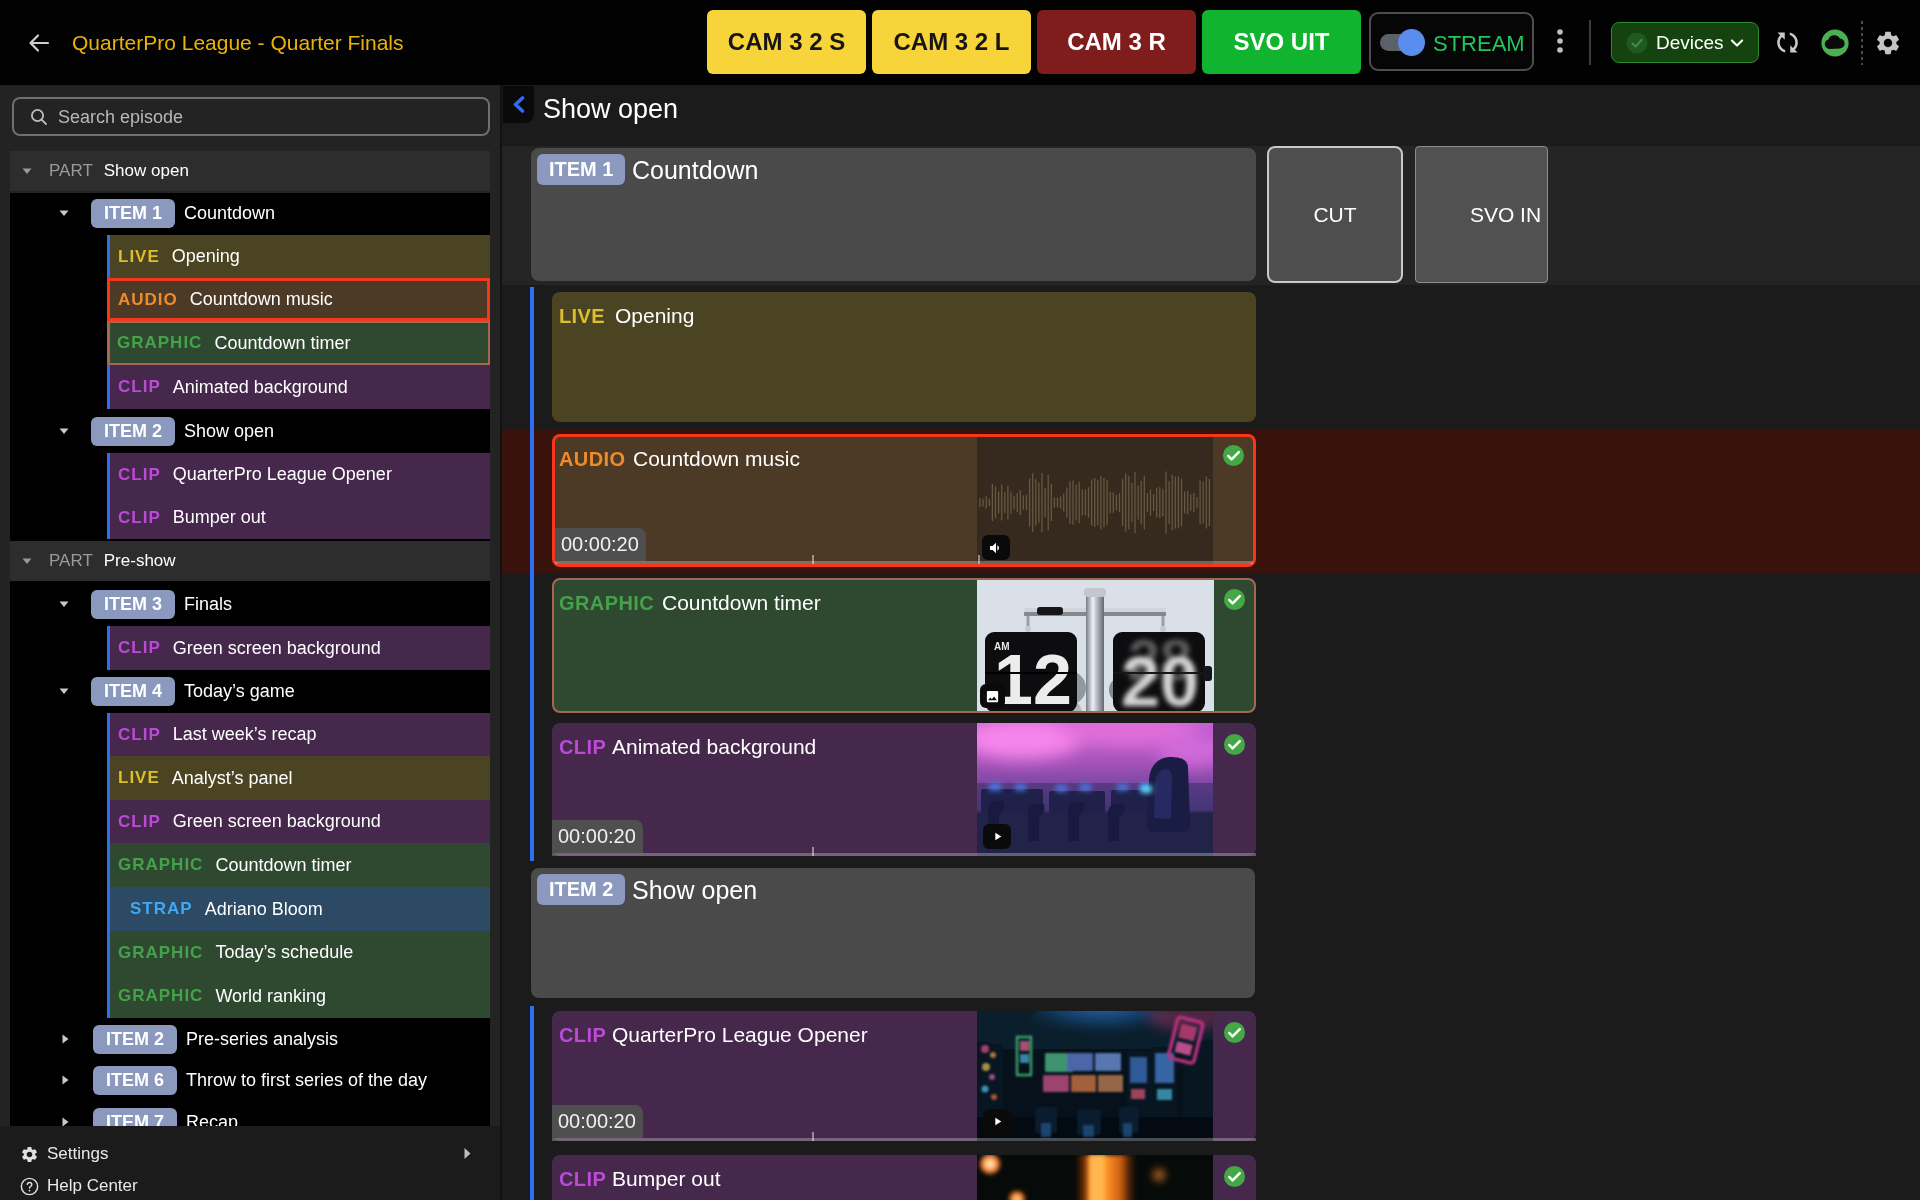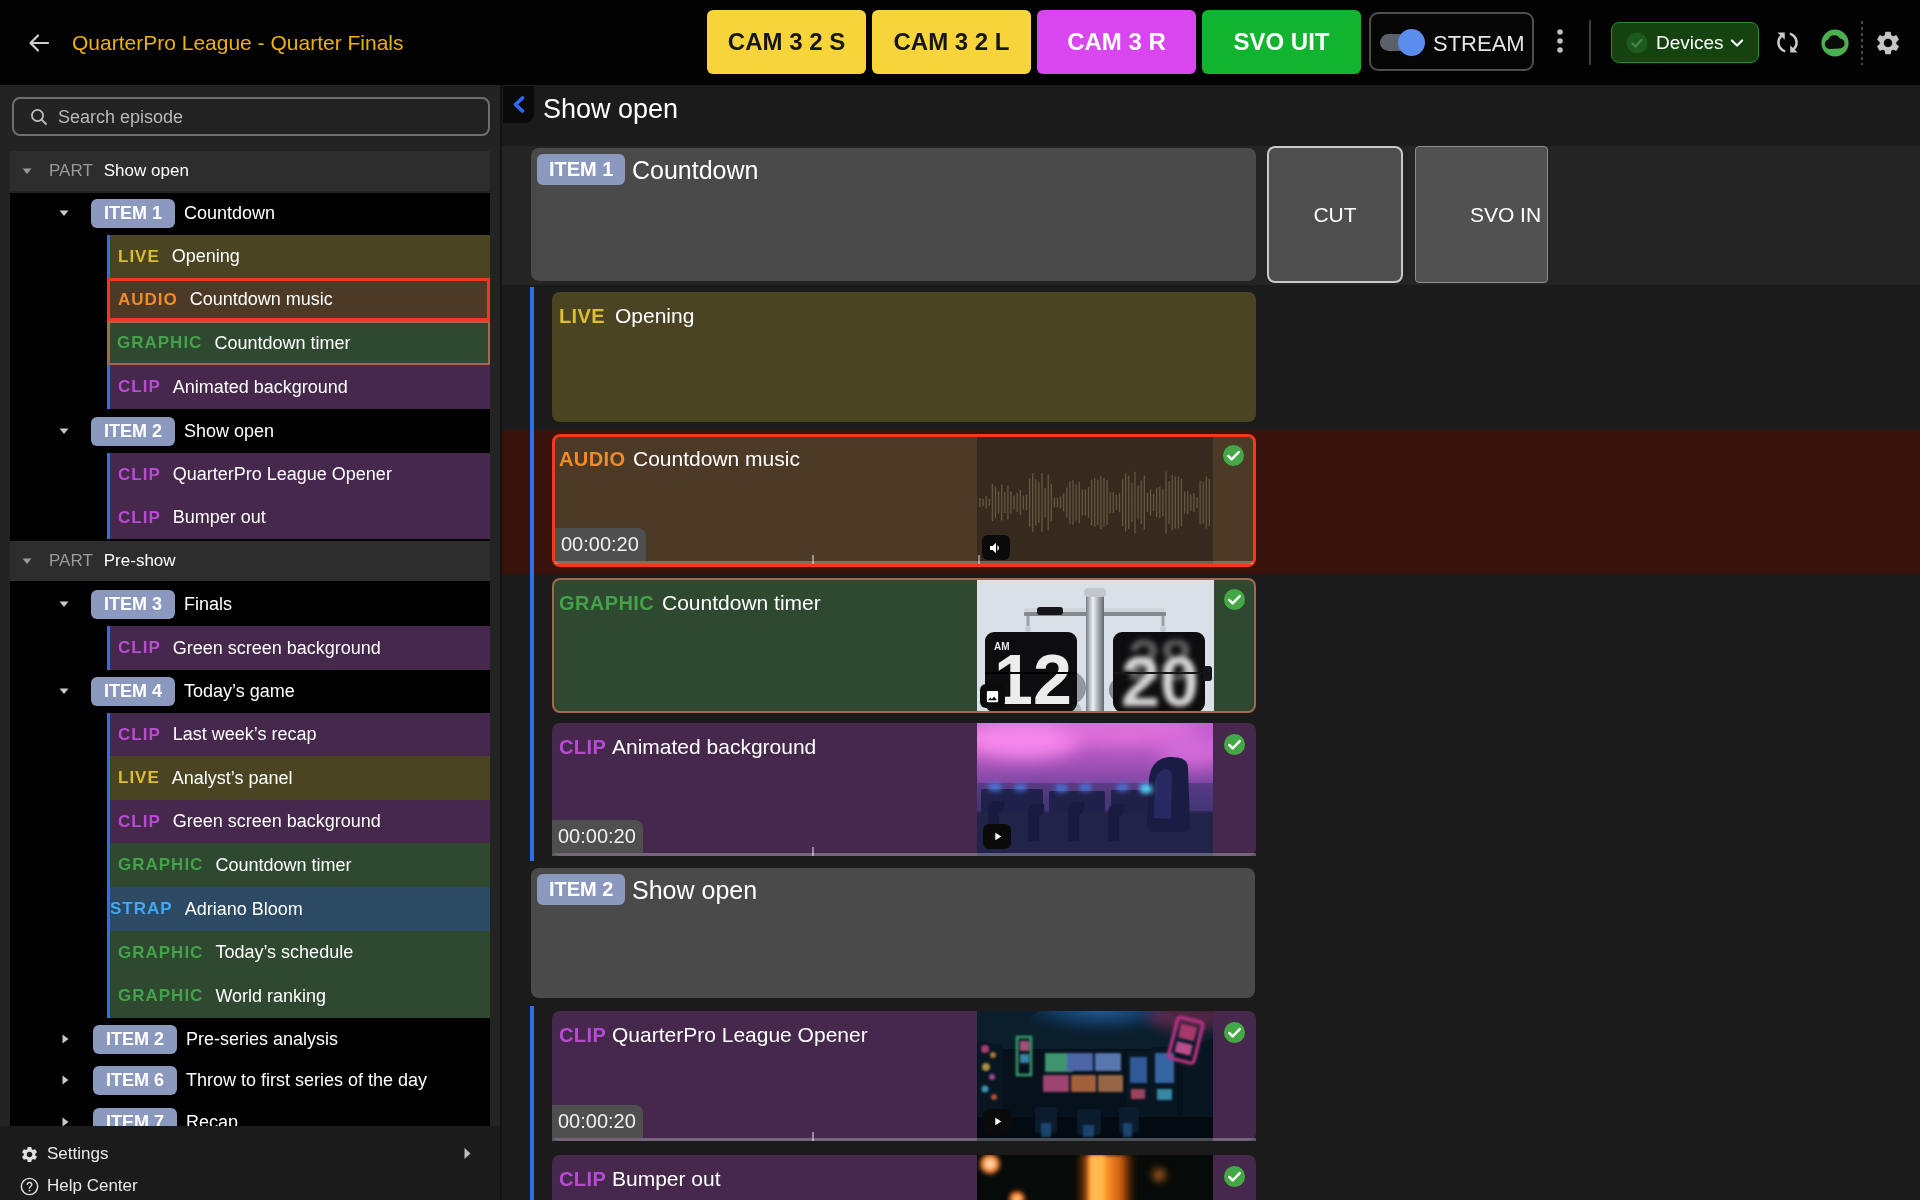--- a/index.html
+++ b/index.html
@@ -45,26 +45,26 @@
 </style>
 </head>
 <body>
 <div id="topbar">
   <svg class="abs" style="left:27px; top:31px;" width="24" height="24" viewBox="0 0 24 24">
     <path d="M21 12H4.5M11 4.5 3.5 12l7.5 7.5" fill="none" stroke="#cfcfcf" stroke-width="2.2" stroke-linecap="round" stroke-linejoin="round"></path>
   </svg>
   <div class="abs" style="left:72px; top:31px; color:#eab308; font-size:21px;">QuarterPro League - Quarter Finals</div>
   <div class="cambtn" style="left:707px; width:159px; background:#f8d43b; color:#161616;">CAM 3 2 S</div>
   <div class="cambtn" style="left:872px; width:159px; background:#f8d43b; color:#161616;">CAM 3 2 L</div>
-  <div class="cambtn" style="left:1037px; width:159px; background:#d946ef; color:#fff;">CAM 3 R</div>
+  <div class="cambtn" style="left:1037px; width:159px; background:#7f1d1d; color:#fff;">CAM 3 R</div>
   <div class="cambtn" style="left:1202px; width:159px; background:#10b42f; color:#fff;">SVO UIT</div>
   <div class="abs" style="left:1369px; top:12px; width:165px; height:59px; border:2px solid #4e4e4e; border-radius:9px; background:#060606;"></div>
   <div class="abs" style="left:1380px; top:34px; width:44px; height:17px; border-radius:9px; background:#5c6069;"></div>
   <div class="abs" style="left:1398px; top:29px; width:27px; height:27px; border-radius:50%; background:#5b8def;"></div>
-  <div class="abs" style="left:1433px; top:31px; color:#e5e5e5; font-size:22px; font-weight:500;">STREAM</div>
+  <div class="abs" style="left:1433px; top:31px; color:#22c55e; font-size:22px; font-weight:500;">STREAM</div>
   <svg class="abs" style="left:1554px; top:28px;" width="12" height="30" viewBox="0 0 12 30">
     <circle cx="6" cy="4" r="2.8" fill="#c0c0c0"></circle>
       <circle cx="6" cy="13" r="2.8" fill="#c0c0c0"></circle>
       <circle cx="6" cy="22" r="2.8" fill="#c0c0c0"></circle>
   </svg>
   <div class="abs" style="left:1589px; top:20px; width:2px; height:45px; background:#3c3c3c;"></div>
   <div class="abs" style="left:1611px; top:22px; width:148px; height:41px; background:#15430f; border:1.5px solid #2f8b33; border-radius:8px;"></div>
   <svg class="abs" style="left:1626px; top:32px;" width="22" height="22" viewBox="0 0 22 22">
     <circle cx="11" cy="11" r="10.5" fill="#1e5a1e"></circle>
     <path d="M6.5 11.5 9.5 14.5 15.5 8" fill="none" stroke="#47874a" stroke-width="2.2" stroke-linecap="round" stroke-linejoin="round"></path>
@@ -178,21 +178,21 @@
   </div>
   <div class="childrow" style="top:715px; height:43px; background:#45284c;">
     <span class="lbl" style="margin-left:8px; color:#bb4bd6;">CLIP</span>
       <span class="cname">Green screen background</span>
   </div>
   <div class="childrow" style="top:758px; height:44px; background:#2f4930;">
     <span class="lbl" style="margin-left:8px; color:#43a24a;">GRAPHIC</span>
       <span class="cname">Countdown timer</span>
   </div>
   <div class="childrow" style="top:802px; height:44px; background:#2c4a63;">
-    <span class="lbl" style="margin-left:0; color:#3fa9f5;">STRAP</span>
+    <span class="lbl" style="margin-left:20px; color:#3fa9f5;">STRAP</span>
       <span class="cname">Adriano Bloom</span>
   </div>
   <div class="childrow" style="top:846px; height:43px; background:#2f4930;">
     <span class="lbl" style="margin-left:8px; color:#43a24a;">GRAPHIC</span>
       <span class="cname">Today’s schedule</span>
   </div>
   <div class="childrow" style="top:889px; height:44px; background:#2f4930;">
     <span class="lbl" style="margin-left:8px; color:#43a24a;">GRAPHIC</span>
       <span class="cname">World ranking</span>
   </div>

